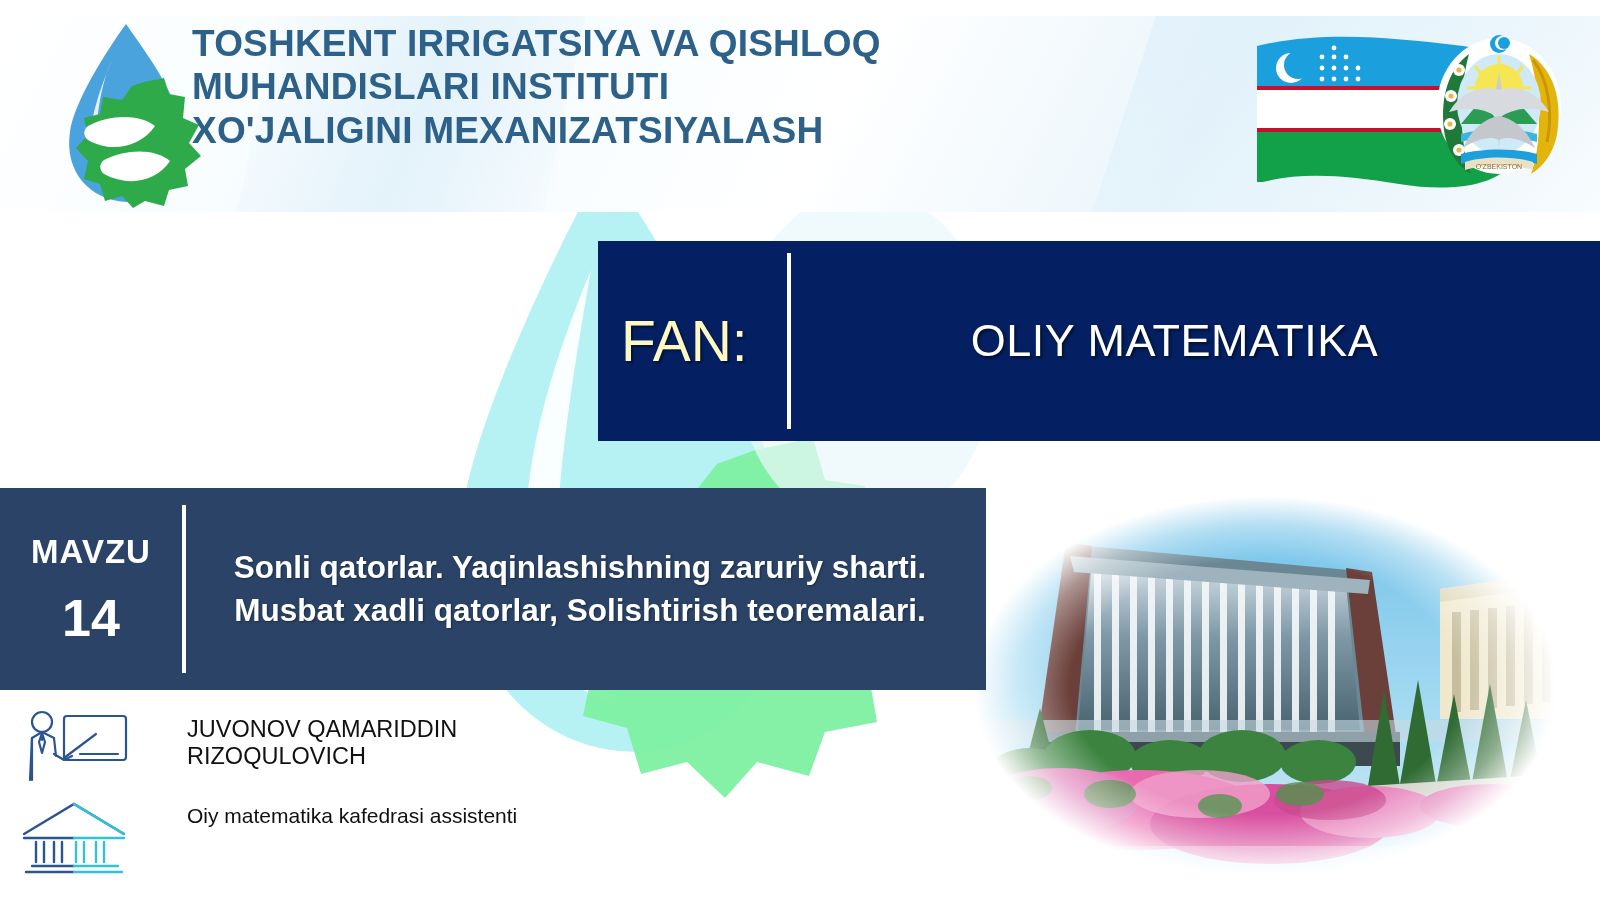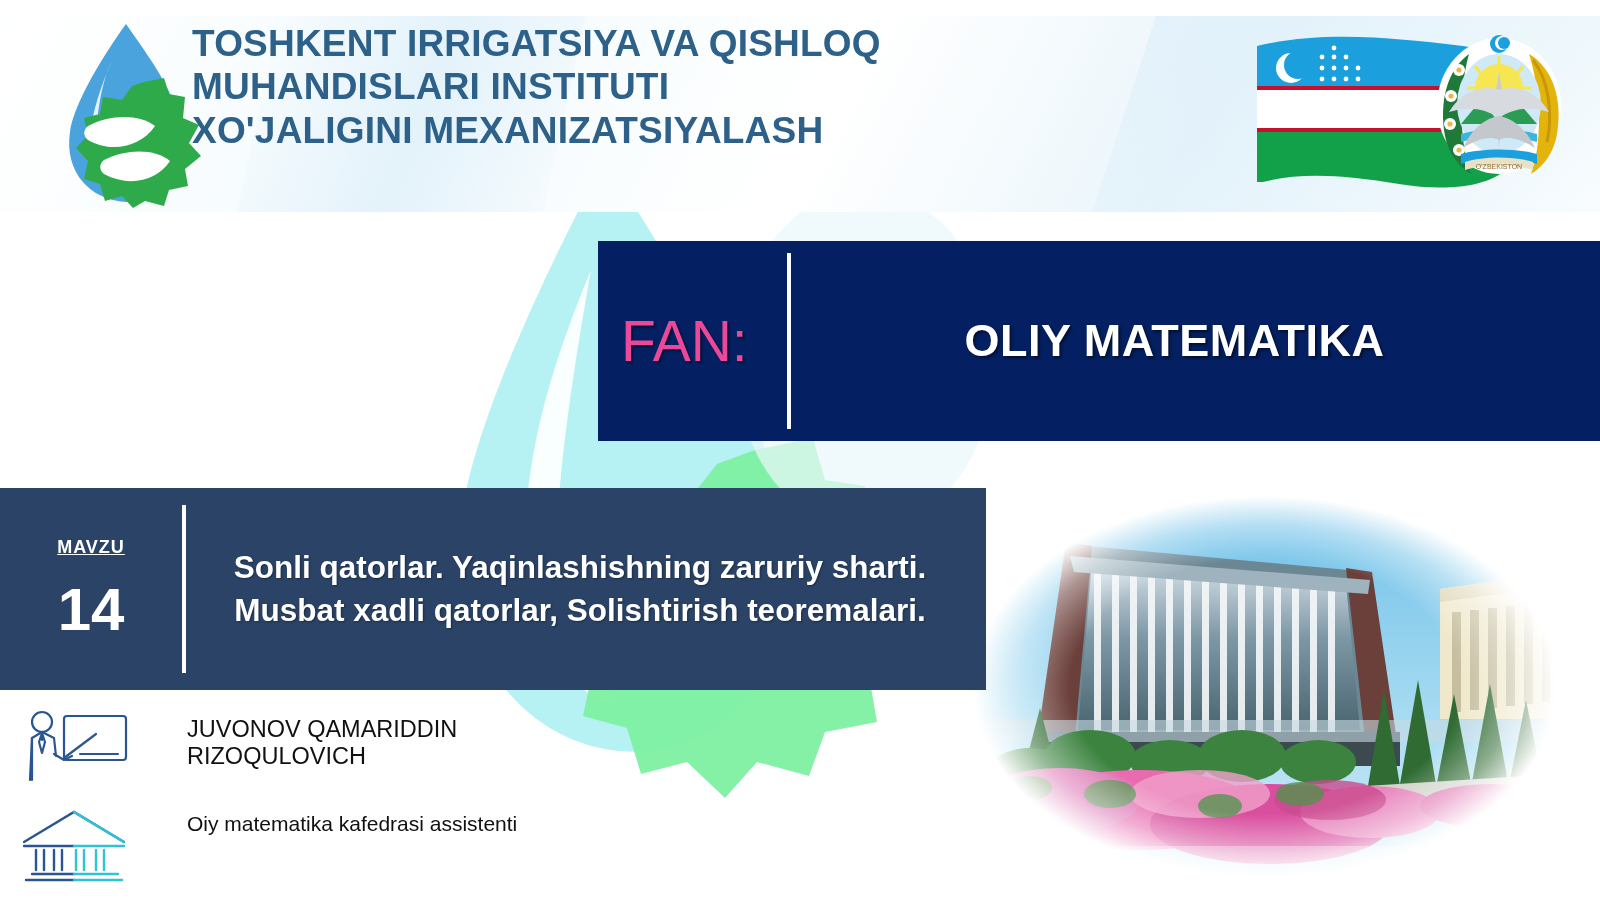--- a/index.html
+++ b/index.html
@@ -42,51 +42,51 @@
   }
   .hdr-title div { white-space:nowrap; }
   .hdr-flag { position:absolute; left:1185px; top:8px; width:390px; height:185px; z-index:3; }
 
   
   .fan-banner {
     position:absolute; left:598px; top:241px; width:1002px; height:200px;
     background:#042062; display:flex; align-items:center; z-index:4;
   }
   .fan-label {
-    color:#ec4899; font-size:57px; font-weight:400; letter-spacing:0px;
+    color:#fef9c3; font-size:57px; font-weight:400; letter-spacing:0px;
     margin-left:23px; width:160px; line-height:1;
     text-shadow:2px 2px 2px rgba(0,0,0,.45);
   }
   .fan-rule { width:4px; height:176px; background:#ffffff; margin-left:6px; }
   .fan-value {
-    flex:1; text-align:center; color:#ffffff; font-size:45px; font-weight:700;
+    flex:1; text-align:center; color:#ffffff; font-size:45px; font-weight:400;
     letter-spacing:.5px; text-shadow:2px 2px 3px rgba(0,0,0,.5);
     padding-right:42px;
   }
 
   
   .mavzu-banner {
     position:absolute; left:0; top:488px; width:986px; height:202px;
     background:#2a4366; display:flex; align-items:center; z-index:4;
   }
   .mavzu-left { width:182px; text-align:center; color:#fff; }
-  .mavzu-word { font-size:18px; font-weight:700; letter-spacing:1px; line-height:1;text-decoration:underline; }
-  .mavzu-num  { font-size:60px; font-weight:700; line-height:1; margin-top:24px; }
+  .mavzu-word { font-size:33px; font-weight:700; letter-spacing:1px; line-height:1; }
+  .mavzu-num  { font-size:52px; font-weight:700; line-height:1; margin-top:24px; }
   .mavzu-rule { width:4px; height:168px; background:#fff; }
   .mavzu-topic {
     color:#ffffff; font-size:31.5px; font-weight:700; line-height:1.38;
     margin-left:32px; padding-right:16px; max-width:740px;
     text-shadow:1px 1px 2px rgba(0,0,0,.35);
     text-align:center;
   }
 
   
   .presenter { position:absolute; left:18px; top:706px; width:560px; z-index:5; }
   .p-row { display:flex; align-items:flex-start;gap:43px; }
-  .p-row + .p-row { margin-top:20px;text-align:center; }
+  .p-row + .p-row { margin-top:12px;text-align:center; }
   .p-icon { width:112px; flex:0 0 112px; }
   .p-text { color:#111111; font-size:23.5px; line-height:1.14; padding-top:10px; margin-left:14px; }
   .p-text.small { font-size:21px; line-height:1.3; padding-top:4px; }
 
   
   .photo-oval {
     position:absolute; left:970px; top:494px; width:590px; height:386px; z-index:3;
     border-radius:50%; overflow:hidden;
     -webkit-mask-image:radial-gradient(ellipse 50% 50% at 50% 50%, #000 66%, rgba(0,0,0,.55) 84%, rgba(0,0,0,0) 99%);
     mask-image:radial-gradient(ellipse 50% 50% at 50% 50%, #000 66%, rgba(0,0,0,.55) 84%, rgba(0,0,0,0) 99%);

